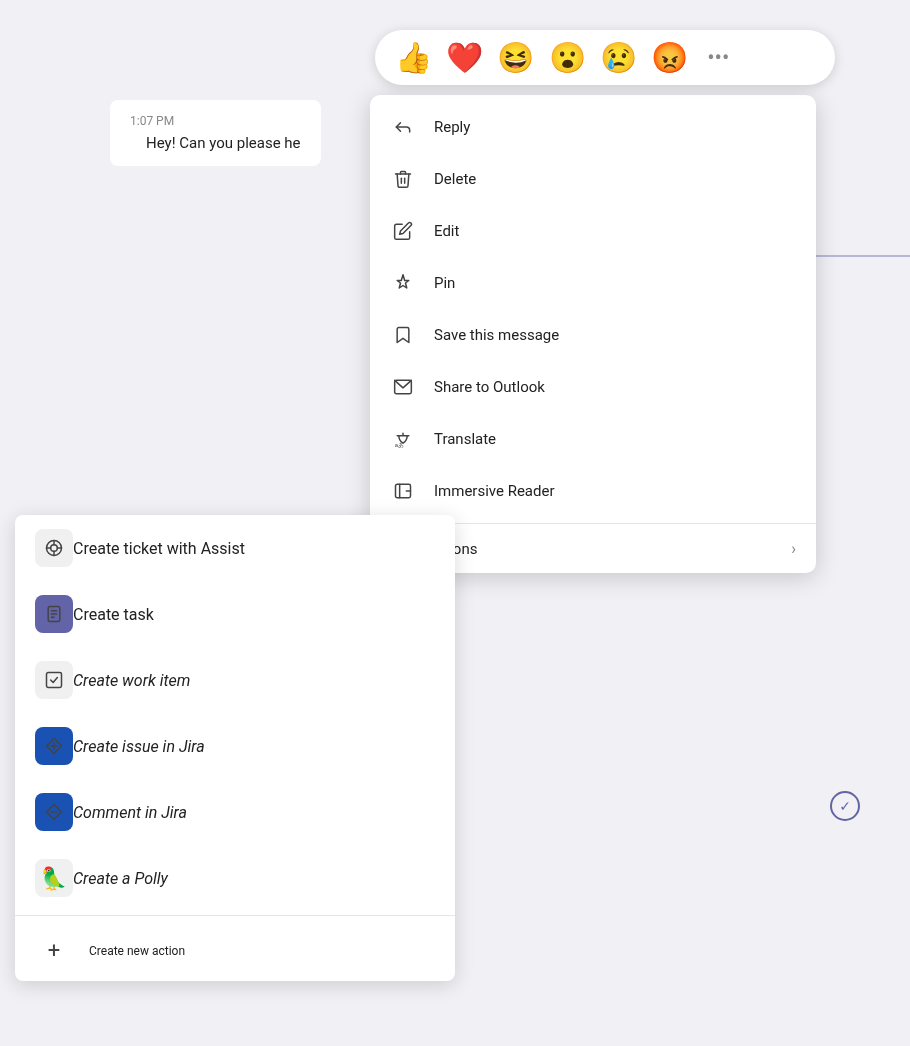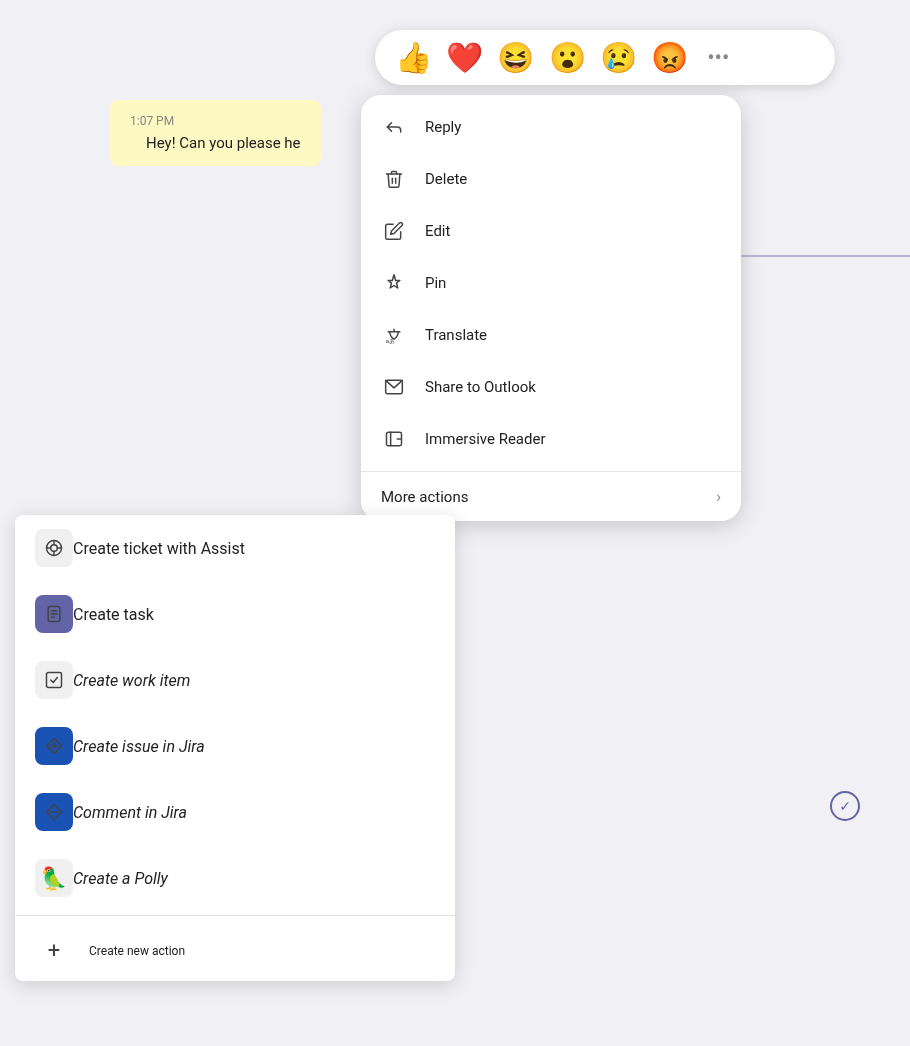--- a/index.html
+++ b/index.html
@@ -18,21 +18,21 @@
       position: absolute;
       top: 0; left: 0; right: 0; bottom: 0;
       background: #f0f0f5;
     }
 
     
     .message-bubble {
       position: absolute;
       top: 100px;
       left: 110px;
-      background: #fef9c3;
+      background: #ffffff;
       border-radius: 8px;
       padding: 14px 20px;
       max-width: 340px;
     }
 
     .message-time {
       font-size: 12px;
       color: #888;
       margin-bottom: 6px;
     }
@@ -151,24 +151,24 @@
       background: #1a52b3;
     }
     .icon-polly {
       background: #f0f0f0;
     }
 
     
     .right-menu {
       position: absolute;
       top: 30px;
-      left: 361px;
-      width: 380px;
+      left: 370px;
+      width: 446px;
       background: #fff;
-      border-radius: 20px;
+      border-radius: 10px;
       box-shadow: 0 4px 24px rgba(0,0,0,0.18);
       overflow: hidden;
     }
 
     
     .emoji-bar {
       position: absolute;
       top: 30px;
       left: 375px;
       width: 460px;
@@ -314,40 +314,48 @@
 
     <div class="right-menu-item">
       <span class="r-icon">
         <svg viewBox="0 0 24 24">
             <path d="M12 2l2 7h5l-4 3 1.5 6L12 15l-4.5 3L9 12 5 9h5z"></path>
           </svg>
       </span>
       <span class="r-label">Pin</span>
     </div>
 
-
+    <div class="right-menu-item">
+      <span class="r-icon">
+        <svg viewBox="0 0 24 24">
+            <path d="M19 21l-7-5-7 5V5a2 2 0 0 1 2-2h10a2 2 0 0 1 2 2z"></path>
+          </svg>
+      </span>
+      <span class="r-label">Save this message</span>
+    </div>
+
+
+    <div class="right-menu-item">
+      <span class="r-icon">
+        <svg viewBox="0 0 24 24">
+            <rect x="2" y="4" width="20" height="16" rx="2"></rect>
+            <polyline points="2 4 12 13 22 4"></polyline>
+          </svg>
+      </span>
+      <span class="r-label">Share to Outlook</span>
+    </div>
 
     <div class="right-menu-item">
       <span class="r-icon">
         <svg viewBox="0 0 24 24">
             <path d="M5 8h14M12 5v3M7 8c0 4 2 7 5 9M17 8c0 4-2 7-5 9"></path>
             <text x="2" y="22" font-size="7" fill="#444" stroke="none" font-family="sans-serif">aあ</text>
           </svg>
       </span>
       <span class="r-label">Translate</span>
-    </div>
-
-    <div class="right-menu-item">
-      <span class="r-icon">
-        <svg viewBox="0 0 24 24">
-            <rect x="2" y="4" width="20" height="16" rx="2"></rect>
-            <polyline points="2 4 12 13 22 4"></polyline>
-          </svg>
-      </span>
-      <span class="r-label">Share to Outlook</span>
     </div>
 
     <div class="right-menu-item">
       <span class="r-icon">
         <svg viewBox="0 0 24 24">
             <rect x="3" y="4" width="18" height="16" rx="2"></rect>
             <line x1="8" y1="4" x2="8" y2="20"></line>
             <line x1="16" y1="12" x2="20" y2="12"></line>
           </svg>
       </span>

